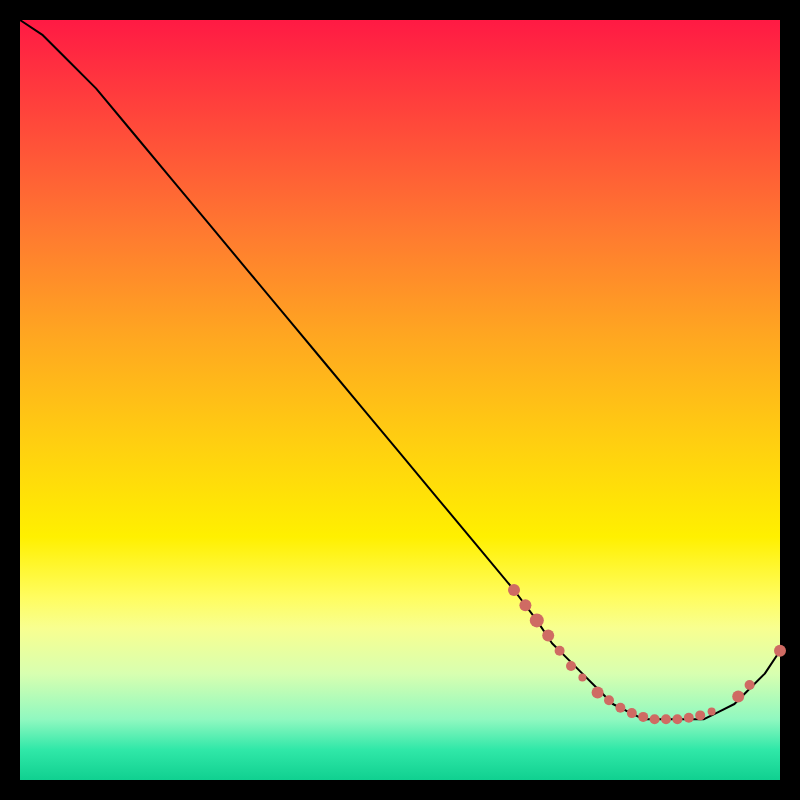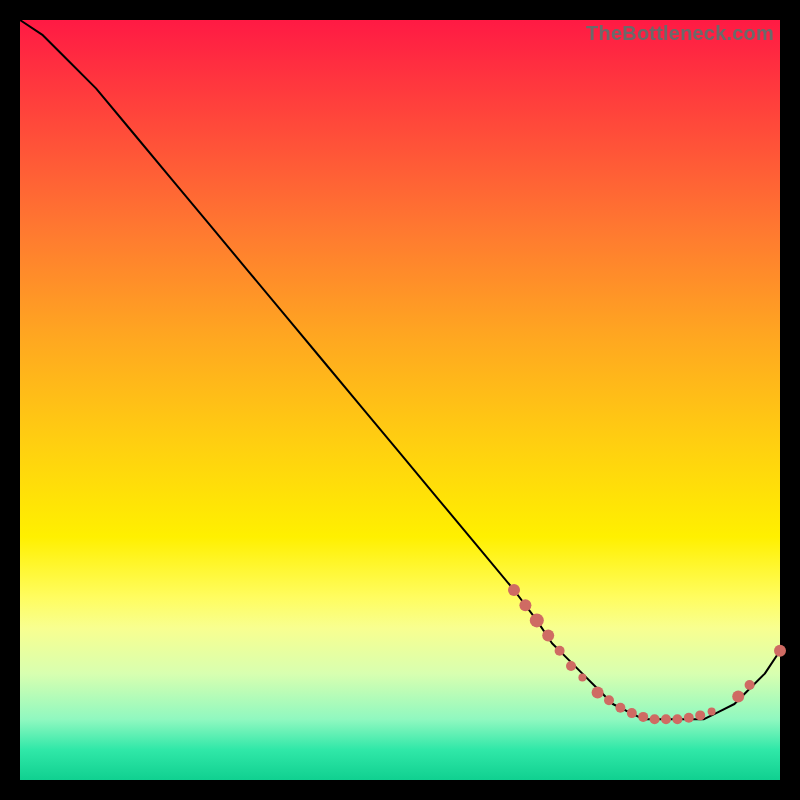--- a/index.html
+++ b/index.html
@@ -58,21 +58,20 @@
   }
   .marker {
     fill: #cf6b63;
     stroke: none;
   }
 </style>
 </head>
 <body>
 
 <div class="frame">
-  <div class="watermark">TheBottleneck.com</div>
   <svg class="plot" viewBox="0 0 760 760">
     <path id="curve-path" class="curve" d="M0.0 0.0 L22.8 15.2 L45.6 38.0 L76.0 68.4 L114.0 114.0 L152.0 159.6 L190.0 205.2 L228.0 250.8 L266.0 296.4 L304.0 342.0 L342.0 387.6 L380.0 433.2 L418.0 478.8 L456.0 524.4 L494.0 570.0 L516.8 600.4 L532.0 623.2 L547.2 638.4 L562.4 653.6 L577.6 668.8 L592.8 684.0 L608.0 691.6 L623.2 699.2 L638.4 699.2 L653.6 699.2 L668.8 699.2 L684.0 699.2 L699.2 691.6 L714.4 684.0 L729.6 668.8 L744.8 653.6 L760.0 630.8"></path>
     <g id="markers">
         <circle cx="494.0" cy="570.0" r="6" class="marker"></circle>
         <circle cx="505.4" cy="585.2" r="6" class="marker"></circle>
         <circle cx="516.8" cy="600.4" r="7" class="marker"></circle>
         <circle cx="528.2" cy="615.6" r="6" class="marker"></circle>
         <circle cx="539.6" cy="630.8" r="5" class="marker"></circle>
         <circle cx="551.0" cy="646.0" r="5" class="marker"></circle>
         <circle cx="562.4" cy="657.4" r="4" class="marker"></circle>

